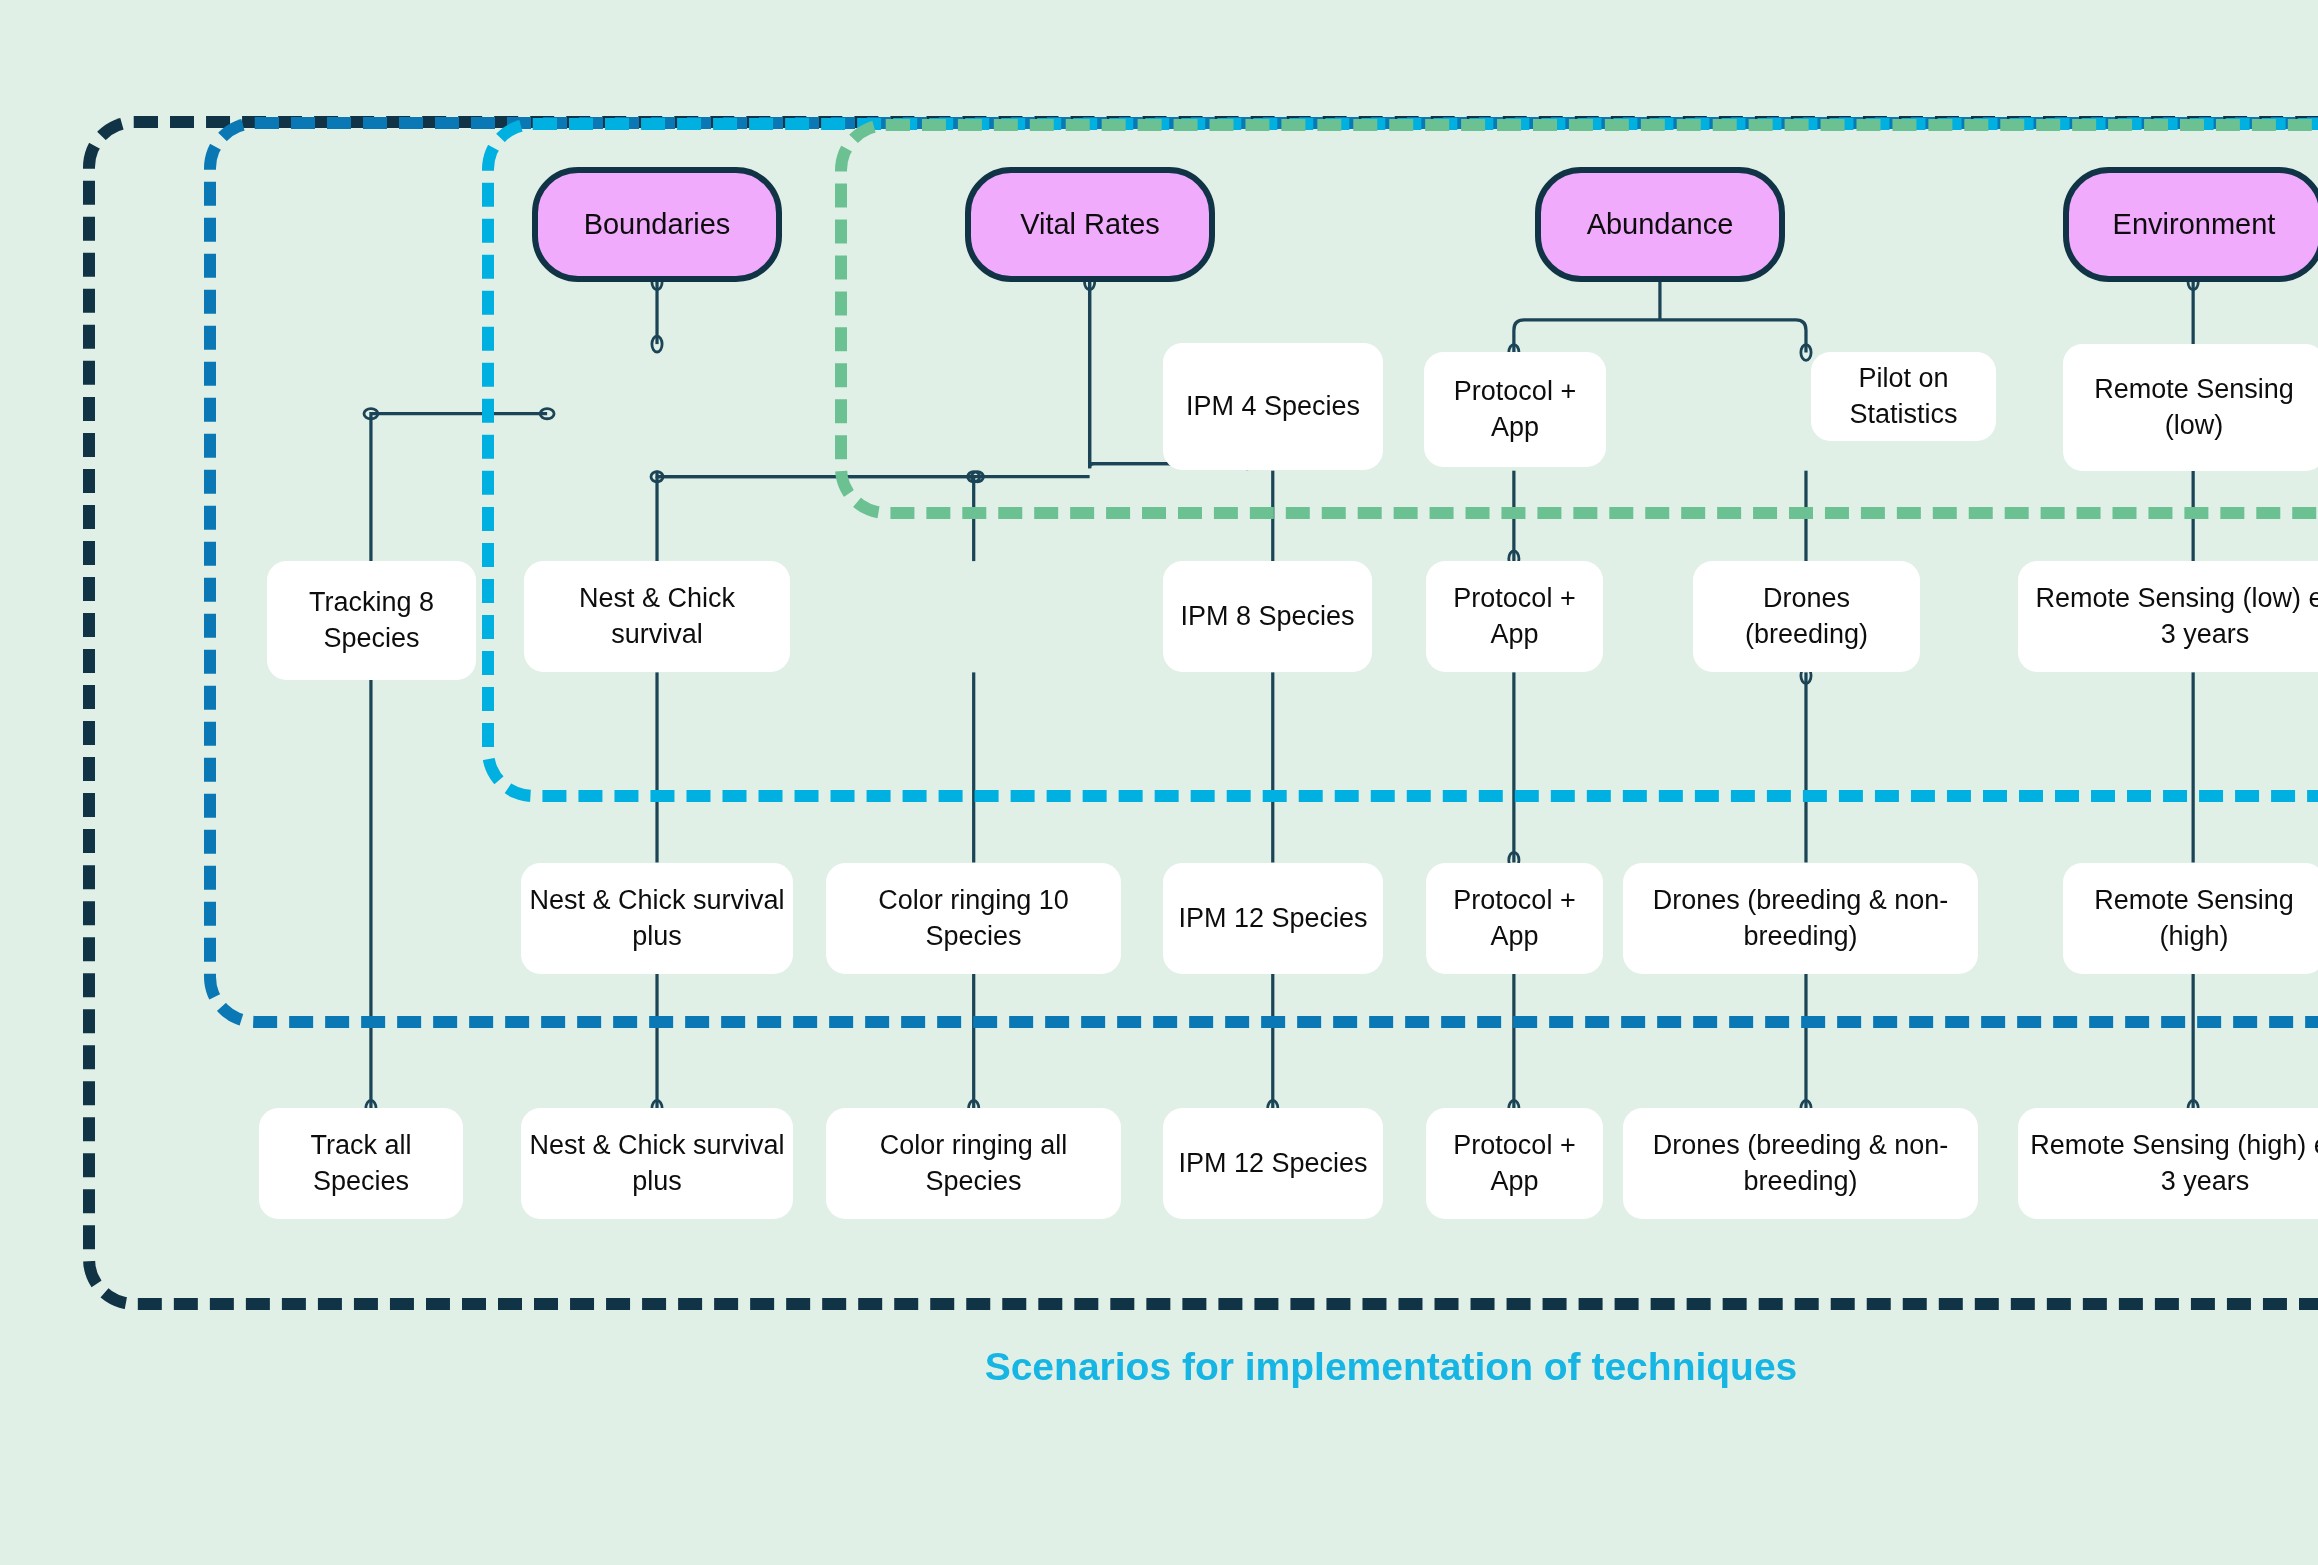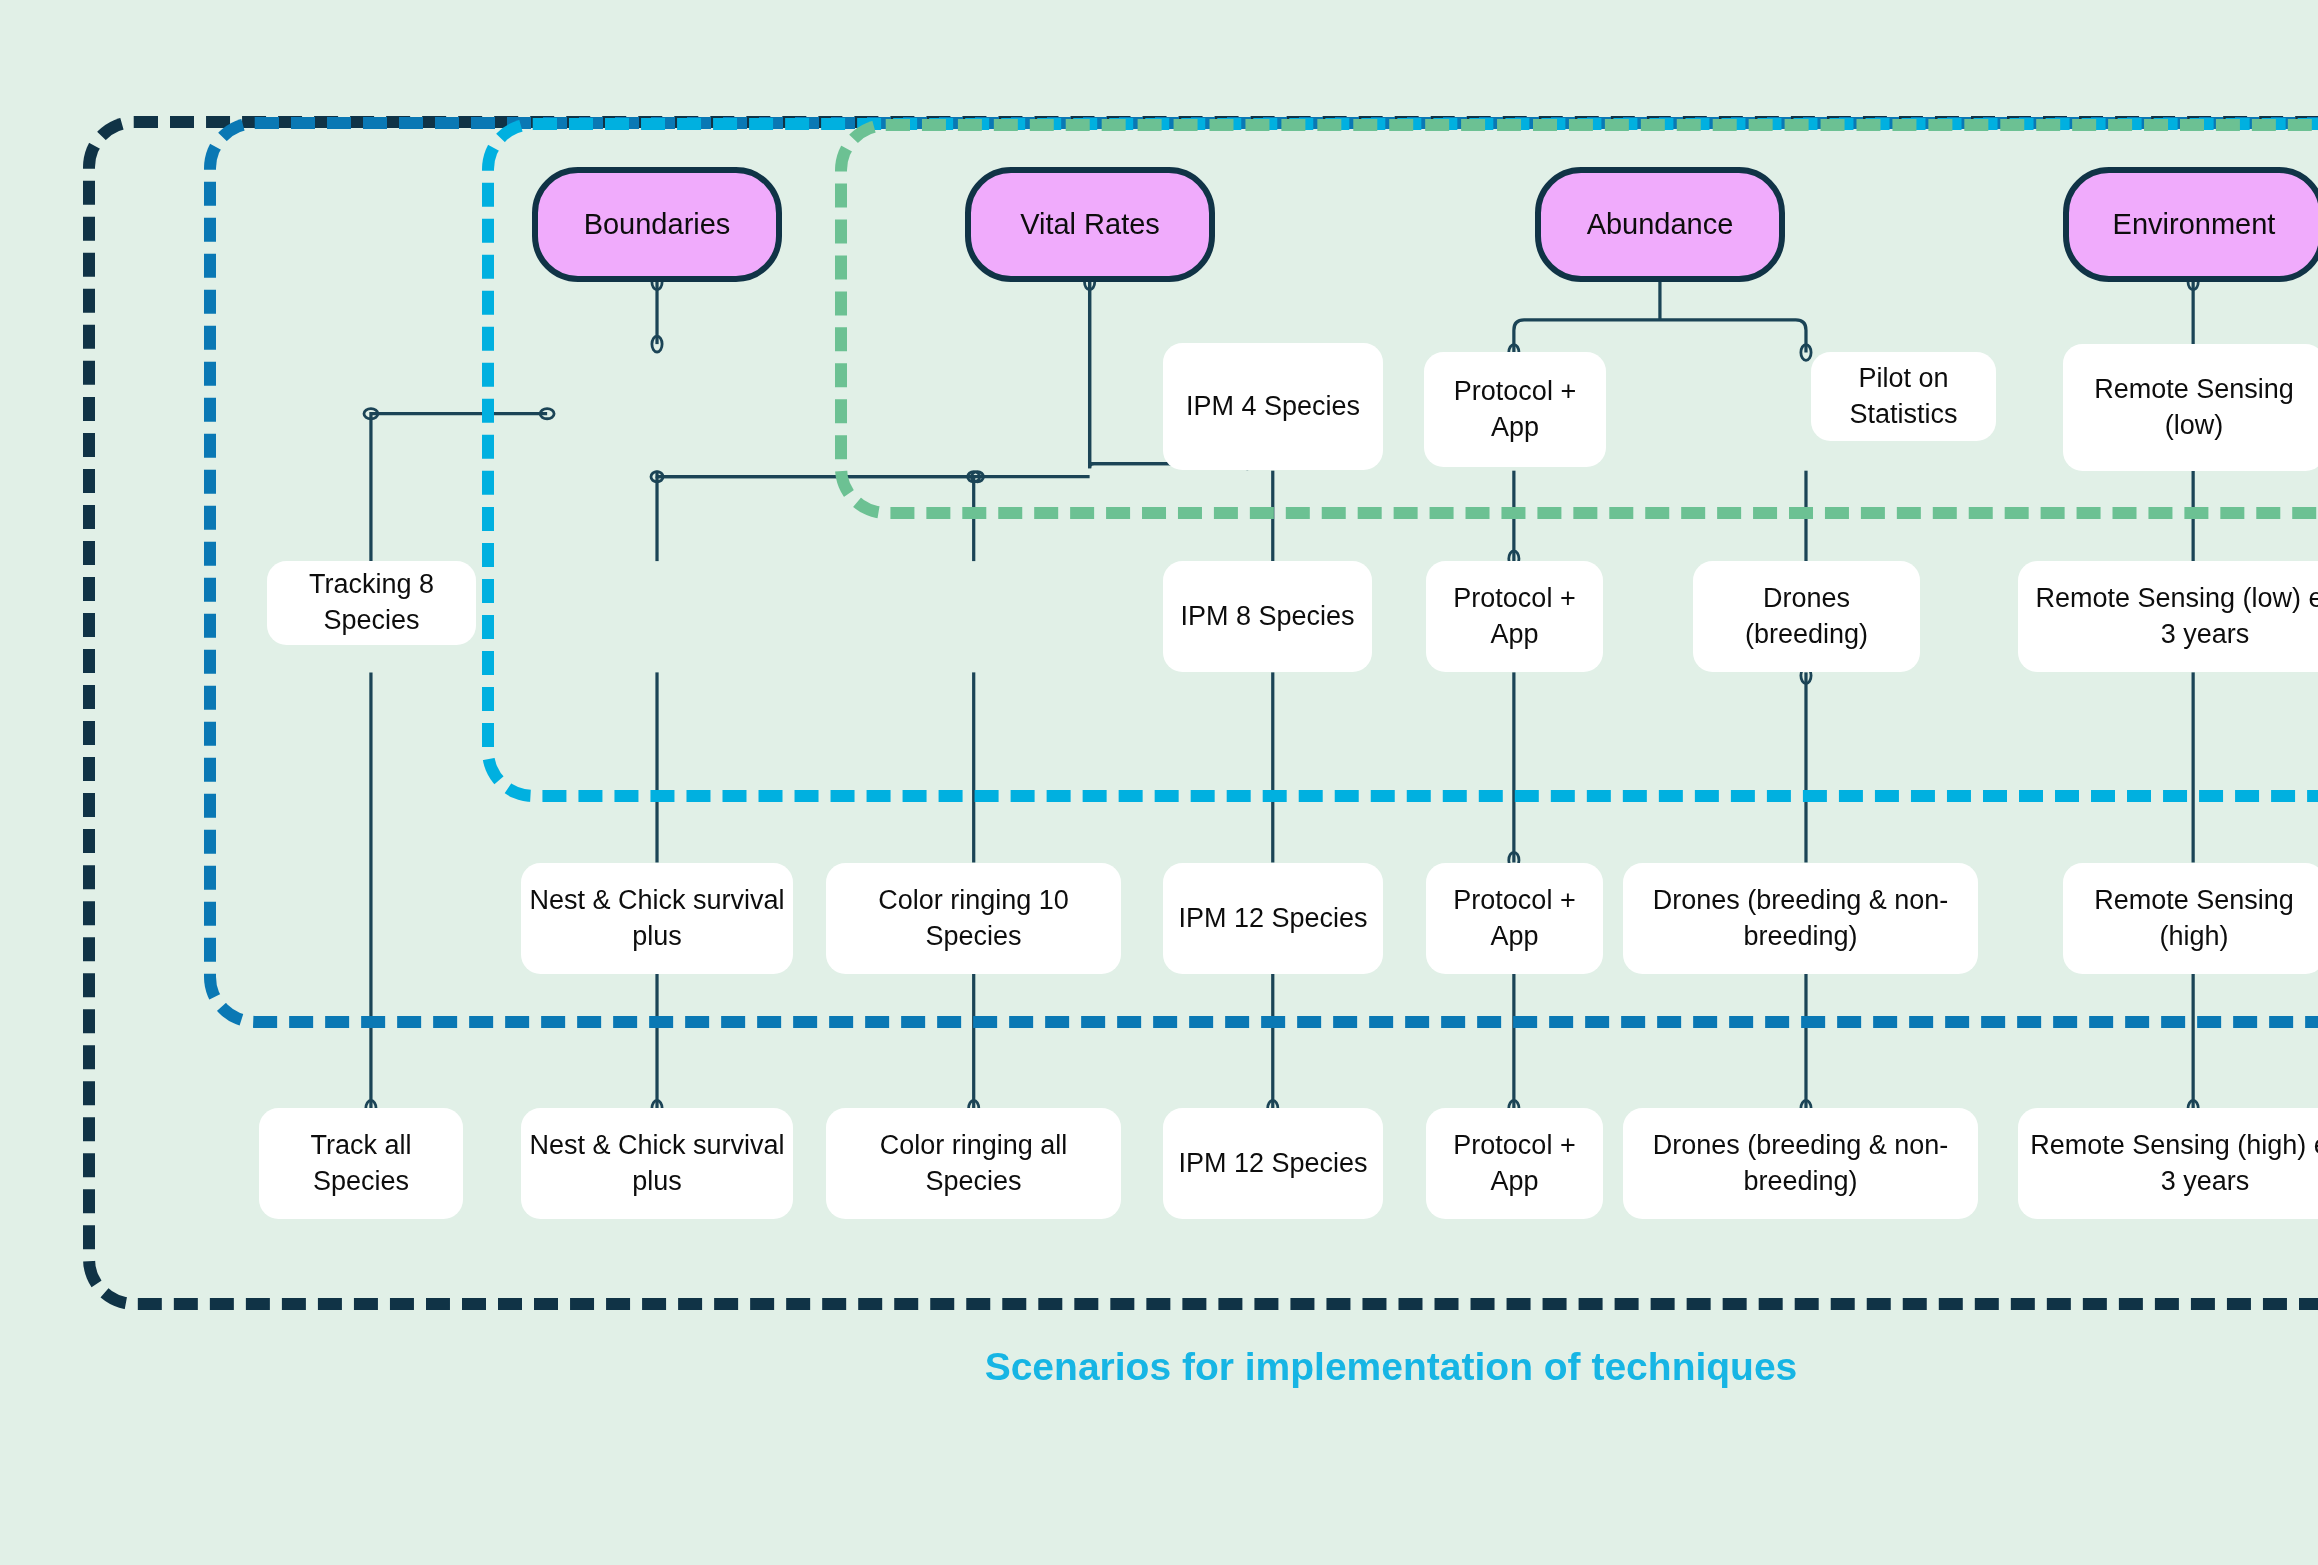--- a/index.html
+++ b/index.html
@@ -171,21 +171,22 @@
   <div class="cat-node" style="left:532px; top:167px; width:250px; height:115px;">Boundaries</div>
   <div class="cat-node" style="left:965px; top:167px; width:250px; height:115px;">Vital Rates</div>
   <div class="cat-node" style="left:1535px; top:167px; width:250px; height:115px;">Abundance</div>
   <div class="cat-node" style="left:2063px; top:167px; width:262px; height:115px;">Environment</div>
 
   <div class="tech-node" style="left:1163px; top:343px; width:220px; height:127px;">IPM 4 Species</div>
   <div class="tech-node" style="left:1424px; top:352px; width:182px; height:115px;">Protocol + App</div>
   <div class="tech-node" style="left:1811px; top:352px; width:185px; height:89px;">Pilot on Statistics</div>
   <div class="tech-node" style="left:2063px; top:344px; width:262px; height:127px;">Remote Sensing (low)</div>
 
-  <div class="tech-node" style="left:267px; top:561px; width:209px; height:84px;">Tracking 8 Species</div>
+  <div class="tech-node" style="left:267px; top:561px; width:209px; height:119px;">Tracking 8 Species</div>
+  <div class="tech-node" style="left:524px; top:561px; width:266px; height:111px;">Nest &amp; Chick survival</div>
   <div class="tech-node" style="left:1163px; top:561px; width:209px; height:111px;">IPM 8 Species</div>
   <div class="tech-node" style="left:1426px; top:561px; width:177px; height:111px;">Protocol + App</div>
   <div class="tech-node" style="left:1693px; top:561px; width:227px; height:111px;">Drones (breeding)</div>
   <div class="tech-node" style="left:2018px; top:561px; width:374px; height:111px;">Remote Sensing (low) every 3 years</div>
 
   <div class="tech-node" style="left:521px; top:863px; width:272px; height:111px;">Nest &amp; Chick survival plus</div>
   <div class="tech-node" style="left:826px; top:863px; width:295px; height:111px;">Color ringing 10 Species</div>
   <div class="tech-node" style="left:1163px; top:863px; width:220px; height:111px;">IPM 12 Species</div>
   <div class="tech-node" style="left:1426px; top:863px; width:177px; height:111px;">Protocol + App</div>
   <div class="tech-node" style="left:1623px; top:863px; width:355px; height:111px;">Drones (breeding &amp; non-breeding)</div>

